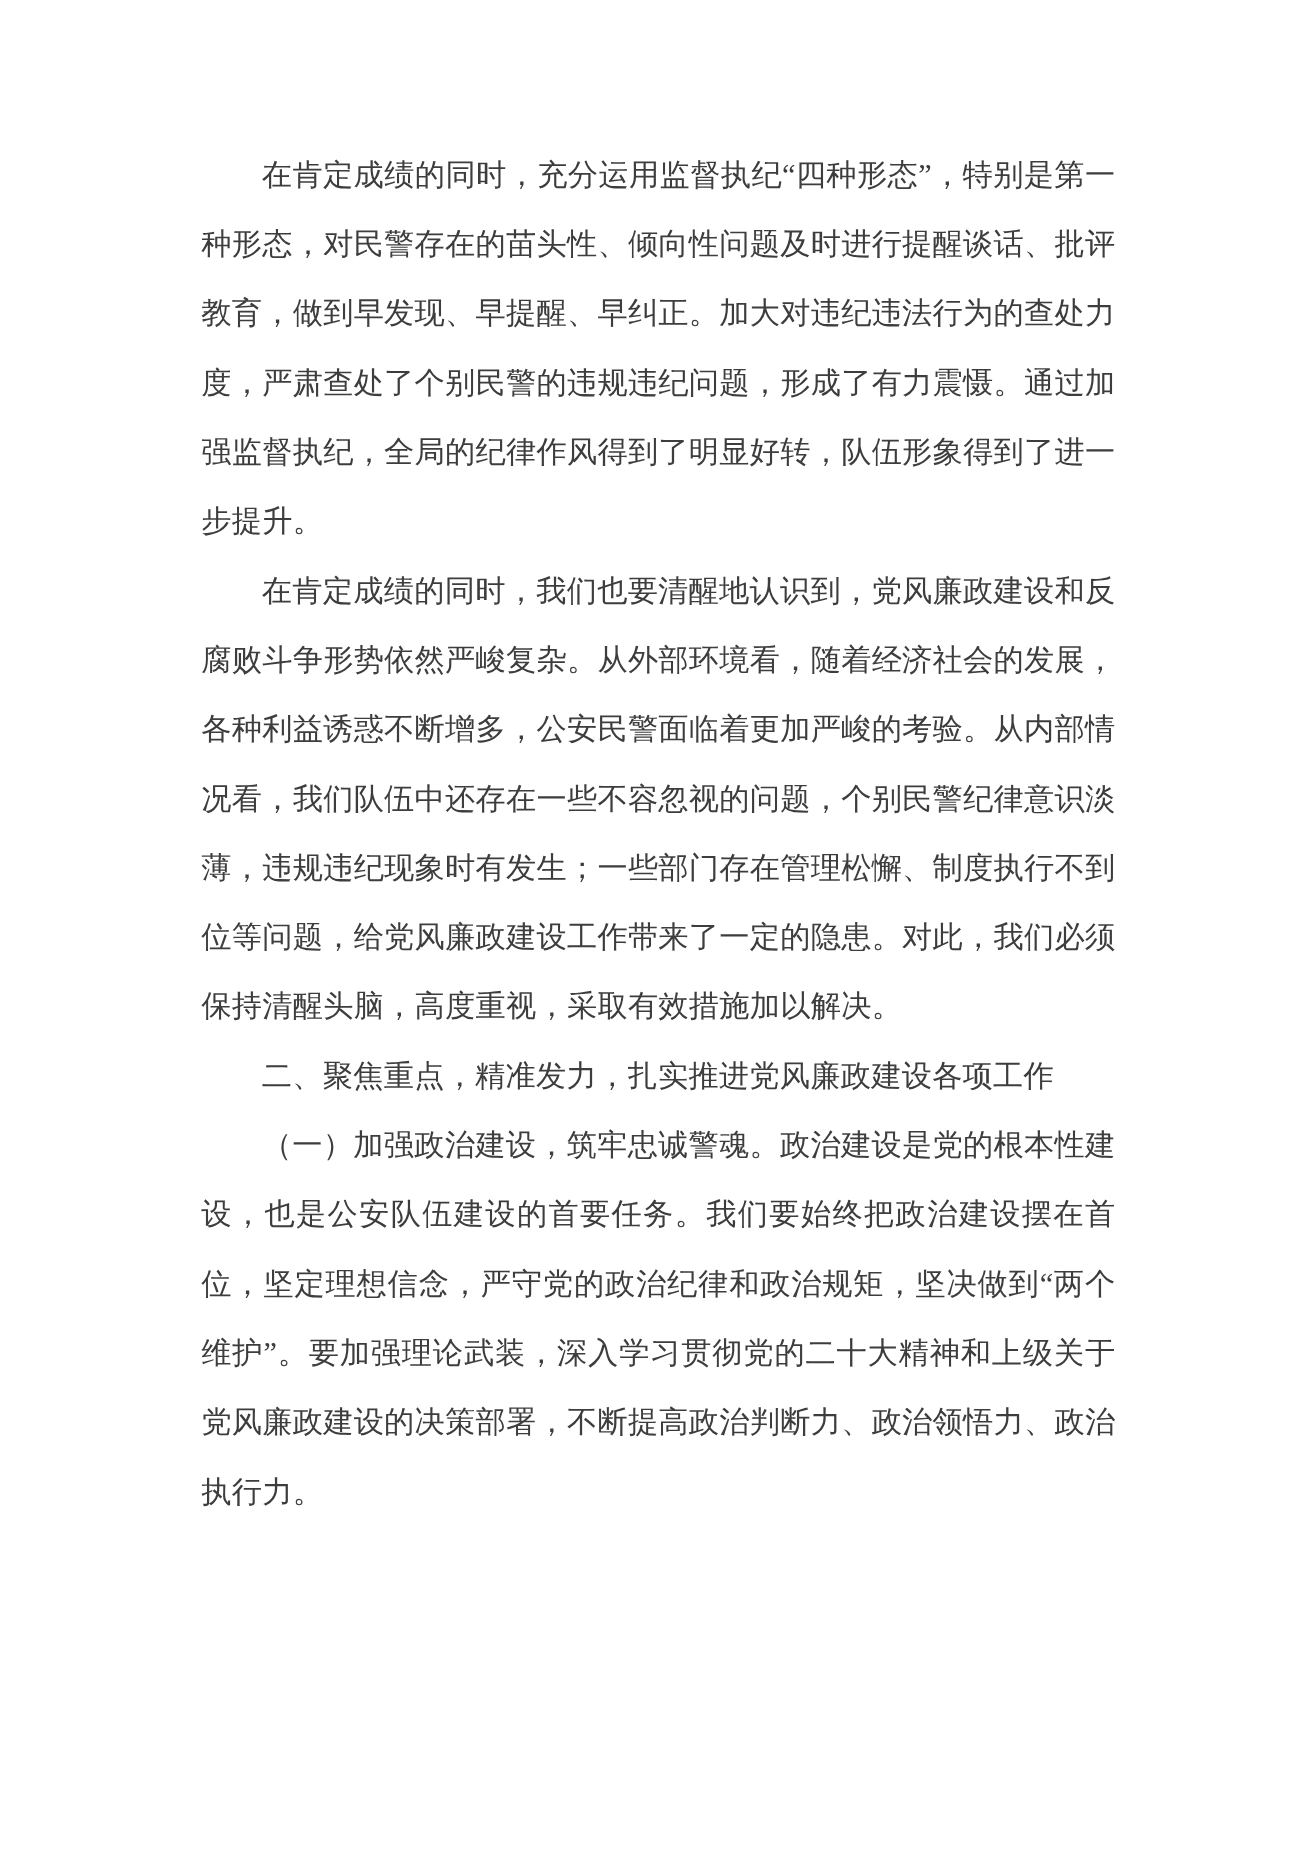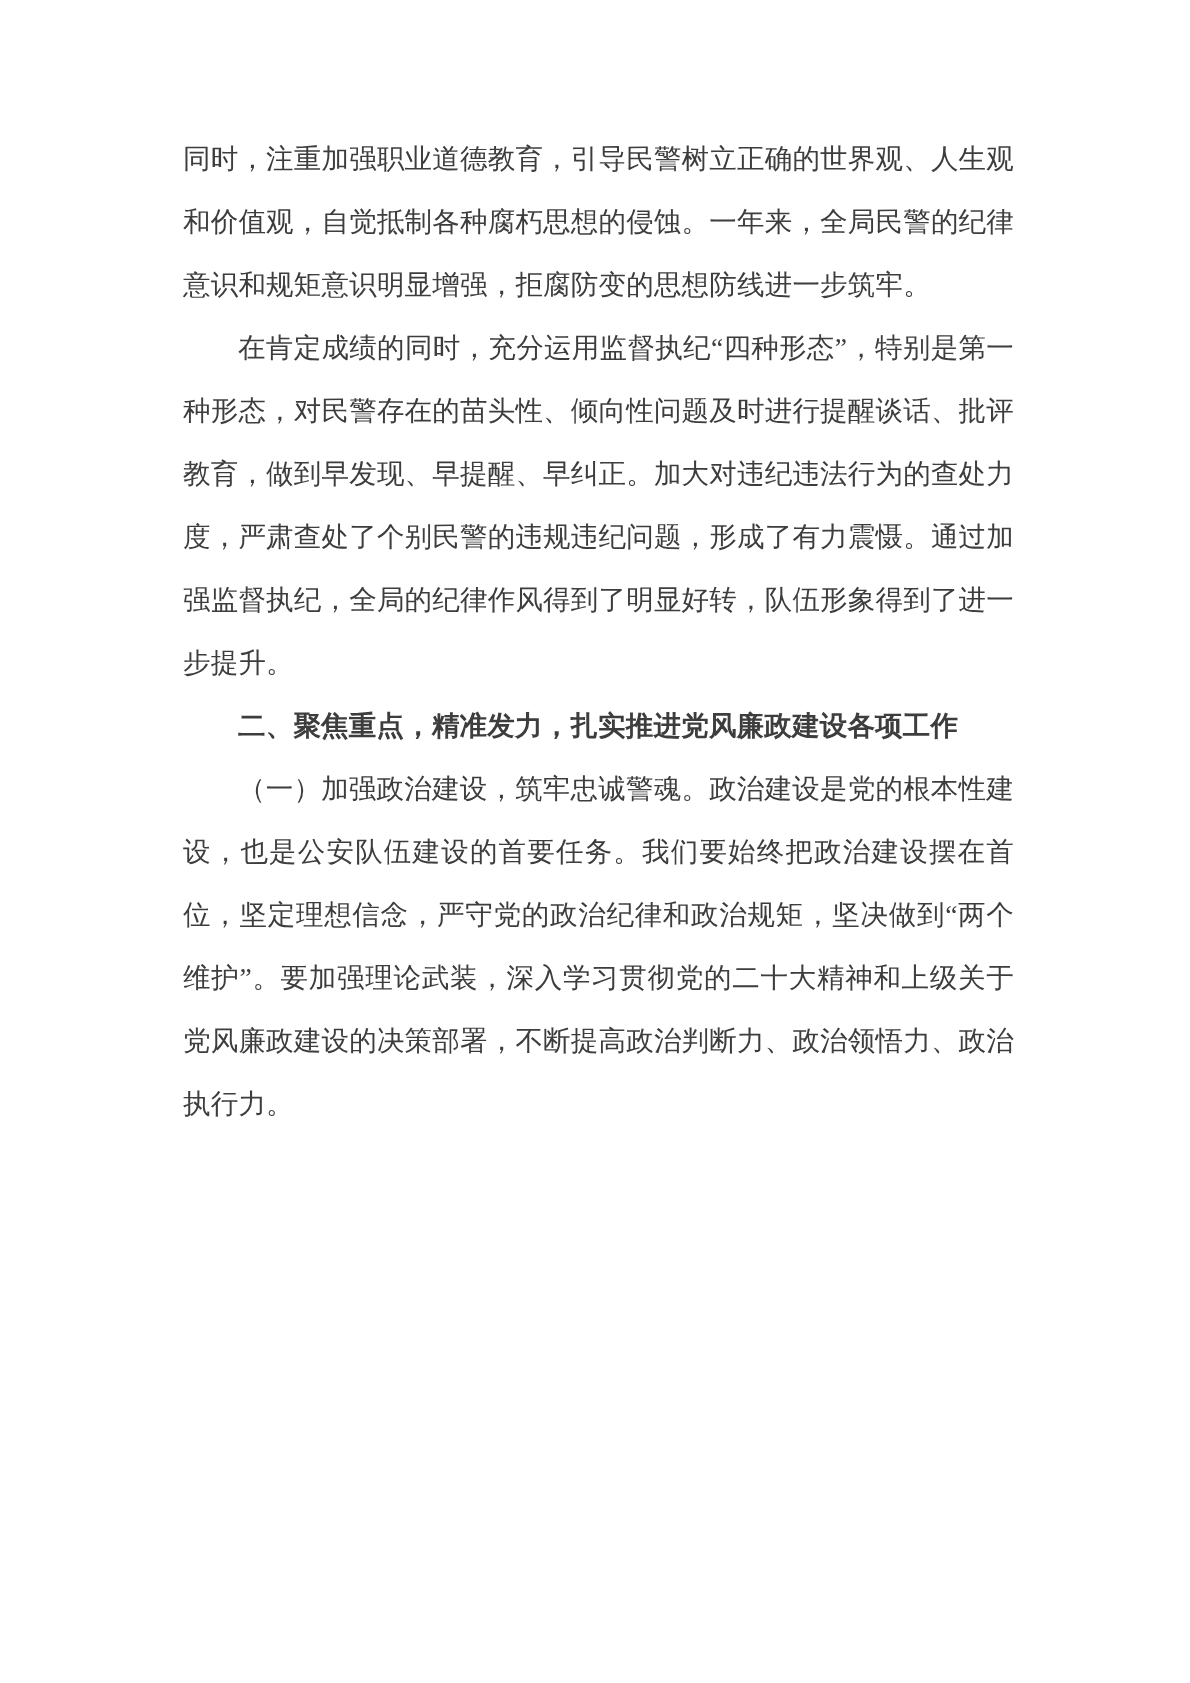--- a/index.html
+++ b/index.html
@@ -20,26 +20,26 @@
     font-family: "Liberation Serif", "DejaVu Serif", serif;
     font-size: 27.5px;
     line-height: 63px;
     color: #3d3d3d;
     text-align: justify;
     text-justify: inter-ideograph;
     letter-spacing: 0.2px;
   }
   .para { text-indent: 55px; }
   .para.no-indent { text-indent: 0; }
-  .heading { font-weight: 700; }
+  .heading { font-weight: 400; }
   .bold { font-weight: 400; }
 </style>
 </head>
 <body>
 
 <div class="page">
   <div class="content">
-    <p class="para no-indent">同时，注重加强职业道德教育，引导民警树立正确的世界观、人生观和价值观，自觉抵制各种腐朽思想的侵蚀。一年来，全局民警的纪律意识和规矩意识明显增强，拒腐防变的思想防线进一步筑牢。</p>
     <p class="para">在肯定成绩的同时，充分运用监督执纪“四种形态”，特别是第一种形态，对民警存在的苗头性、倾向性问题及时进行提醒谈话、批评教育，做到早发现、早提醒、早纠正。加大对违纪违法行为的查处力度，严肃查处了个别民警的违规违纪问题，形成了有力震慑。通过加强监督执纪，全局的纪律作风得到了明显好转，队伍形象得到了进一步提升。</p>
+    <p class="para">在肯定成绩的同时，我们也要清醒地认识到，党风廉政建设和反腐败斗争形势依然严峻复杂。从外部环境看，随着经济社会的发展，各种利益诱惑不断增多，公安民警面临着更加严峻的考验。从内部情况看，我们队伍中还存在一些不容忽视的问题，个别民警纪律意识淡薄，违规违纪现象时有发生；一些部门存在管理松懈、制度执行不到位等问题，给党风廉政建设工作带来了一定的隐患。对此，我们必须保持清醒头脑，高度重视，采取有效措施加以解决。</p>
     <p class="para heading">二、聚焦重点，精准发力，扎实推进党风廉政建设各项工作</p>
     <p class="para"><span class="bold">（一）加强政治建设，筑牢忠诚警魂。</span><span>政治建设是党的根本性建设，也是公安队伍建设的首要任务。我们要始终把政治建设摆在首位，坚定理想信念，严守党的政治纪律和政治规矩，坚决做到“两个维护”。要加强理论武装，深入学习贯彻党的二十大精神和上级关于党风廉政建设的决策部署，不断提高政治判断力、政治领悟力、政治执行力。</span></p>
   </div>
 </div>
 
 </body></html>

